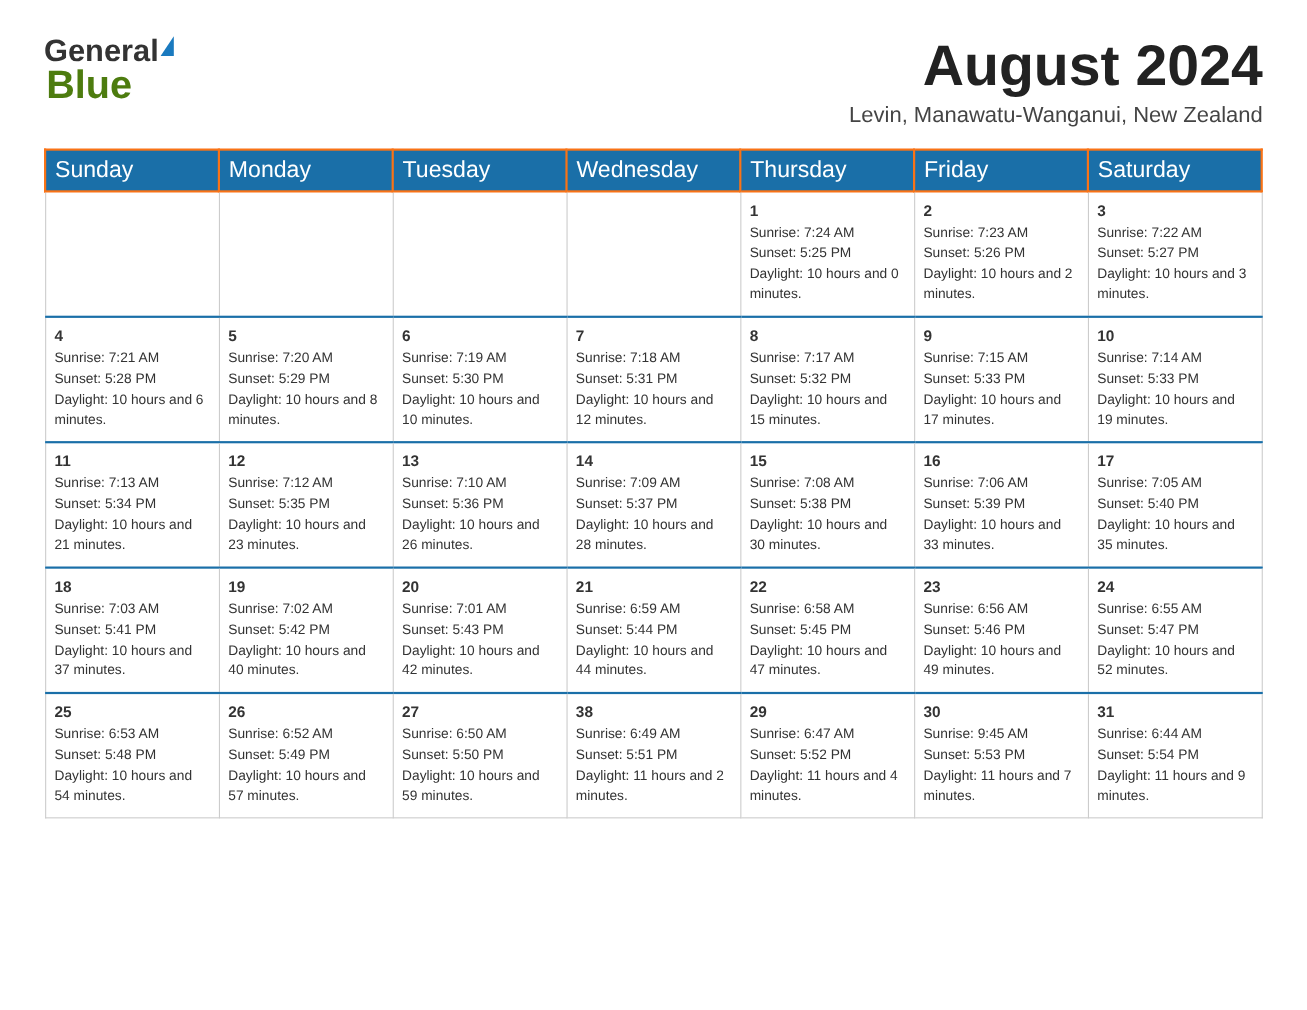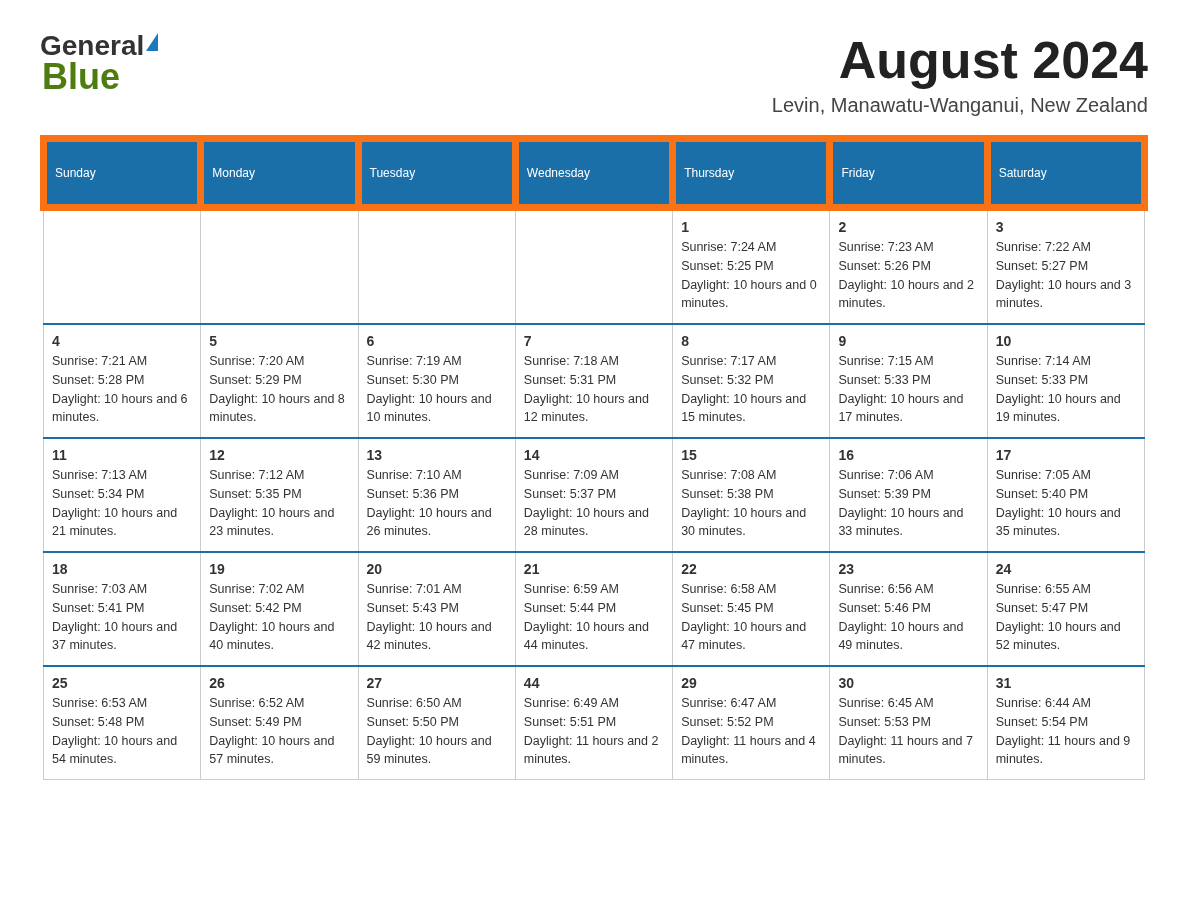--- a/index.html
+++ b/index.html
@@ -47,25 +47,25 @@
       margin-top: 4px;
     }
     .calendar-table {
       width: 100%;
       border-collapse: collapse;
       border: 1px solid #ccc;
     }
     .calendar-table th {
       background-color: #1a6fa8;
       color: #fff;
-      font-size: 12px;
+      font-size: 21px;
       font-weight: normal;
-      padding: 24px 8px;
+      padding: 6px 8px;
       text-align: left;
-      border: 7px solid #f97316;
+      border: 2px solid #f97316;
     }
     .calendar-table td {
       vertical-align: top;
       padding: 8px 8px 10px 8px;
       border: 1px solid #ccc;
       font-size: 12.5px;
       color: #333;
       min-width: 155px;
       min-height: 90px;
       width: 14.28%;
@@ -287,34 +287,34 @@
           <div class="day-info">Sunset: 5:49 PM</div>
           <div class="day-info">Daylight: 10 hours and 57 minutes.</div>
         </td>
         <td>
           <span class="day-num">27</span>
           <div class="day-info">Sunrise: 6:50 AM</div>
           <div class="day-info">Sunset: 5:50 PM</div>
           <div class="day-info">Daylight: 10 hours and 59 minutes.</div>
         </td>
         <td>
-          <span class="day-num">44</span>
+          <span class="day-num">38</span>
           <div class="day-info">Sunrise: 6:49 AM</div>
           <div class="day-info">Sunset: 5:51 PM</div>
           <div class="day-info">Daylight: 11 hours and 2 minutes.</div>
         </td>
         <td>
           <span class="day-num">29</span>
           <div class="day-info">Sunrise: 6:47 AM</div>
           <div class="day-info">Sunset: 5:52 PM</div>
           <div class="day-info">Daylight: 11 hours and 4 minutes.</div>
         </td>
         <td>
           <span class="day-num">30</span>
-          <div class="day-info">Sunrise: 6:45 AM</div>
+          <div class="day-info">Sunrise: 9:45 AM</div>
           <div class="day-info">Sunset: 5:53 PM</div>
           <div class="day-info">Daylight: 11 hours and 7 minutes.</div>
         </td>
         <td>
           <span class="day-num">31</span>
           <div class="day-info">Sunrise: 6:44 AM</div>
           <div class="day-info">Sunset: 5:54 PM</div>
           <div class="day-info">Daylight: 11 hours and 9 minutes.</div>
         </td>
       </tr>

